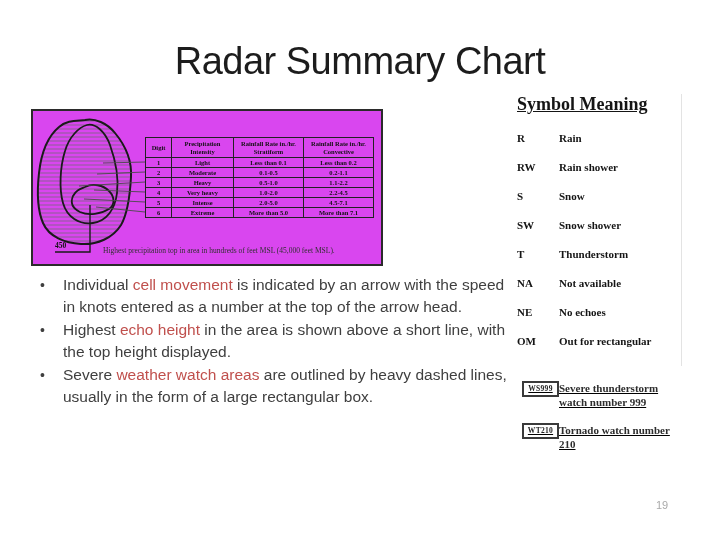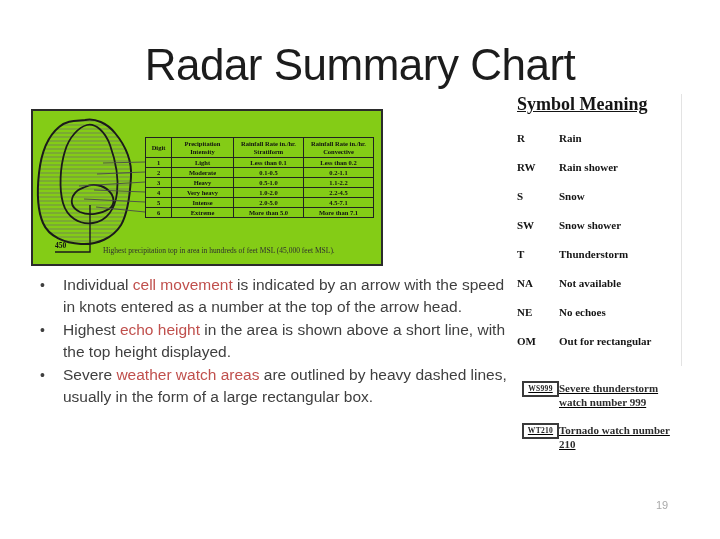--- a/index.html
+++ b/index.html
@@ -11,26 +11,26 @@
   }
   *{margin:0;padding:0;box-sizing:border-box;}
   html,body{width:720px;height:539px;}
   body{
     position:relative;width:720px;height:539px;background:#ffffff;overflow:hidden;
     font-family:"Liberation Sans",sans-serif;
   }
   
   .slide-title{
     position:absolute;top:40px;left:0;width:720px;text-align:center;
-    font-size:44px;font-weight:500;color:var(--title-text);letter-spacing:-0.5px;
+    font-size:38px;font-weight:500;color:var(--title-text);letter-spacing:-0.5px;
   }
   
   .diagram-box{
     position:absolute;left:31px;top:109px;width:352px;height:157px;
-    border:2px solid #2b2b2b;background:#84cc16;
+    border:2px solid #2b2b2b;background:#d946ef;
   }
   .diagram-box svg{position:absolute;left:0;top:0;}
   .intensity-table{
     position:absolute;left:112px;top:26px;width:228px;
     border-collapse:collapse;table-layout:fixed;
     font-family:"Liberation Serif",serif;font-weight:bold;font-size:6.5px;
     color:#111;text-align:center;
   }
   .intensity-table th,.intensity-table td{
     border:1px solid #222;padding:0;line-height:1.15;vertical-align:middle;

